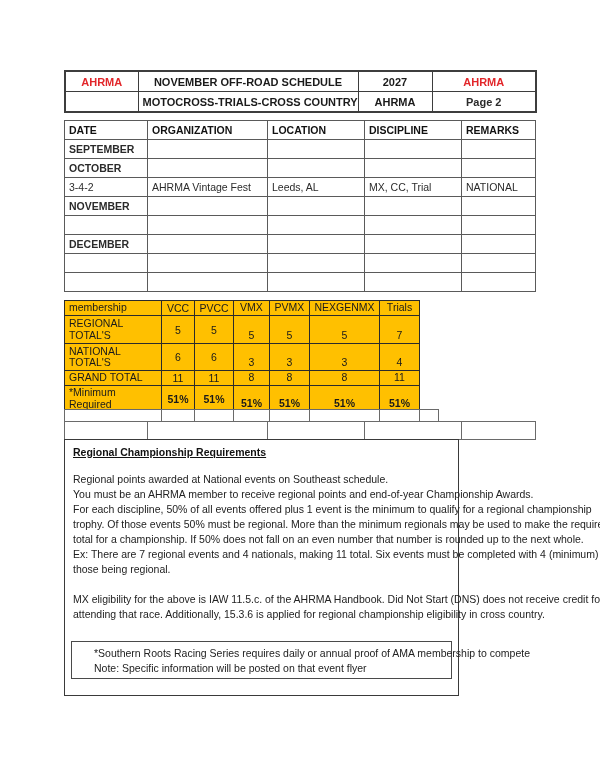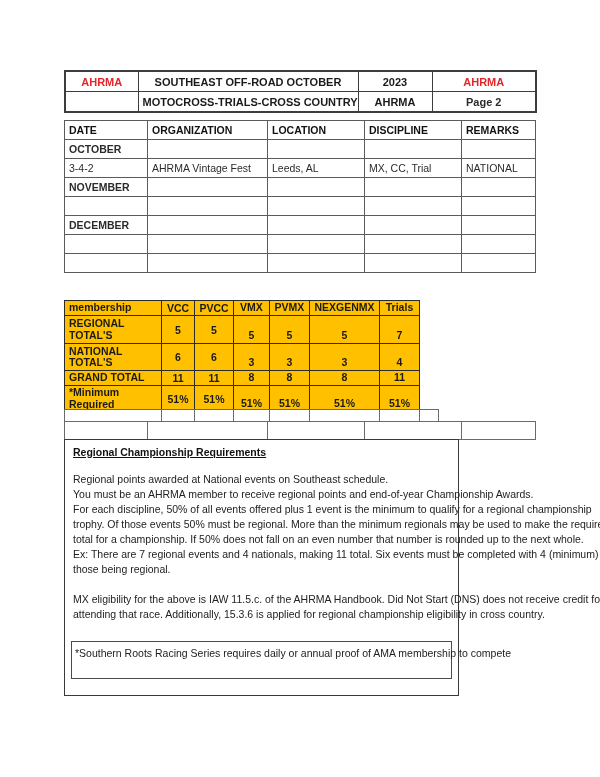--- a/index.html
+++ b/index.html
@@ -18,21 +18,21 @@
   .normal { font-weight:normal; color:#2b2b2b; }
 
   
   .sched-table { border:1.5px solid #4d4d4d; }
   .sched-table td { border:1px solid #5a5a5a; height:18px; text-align:left; color:#2b2b2b; }
   .sched-table .colhead { font-weight:bold; color:#111; font-size:10.5px; }
   .month { color:#1f5c99; font-weight:bold; font-size:10.5px; }
 
   
   .mem-table { border:1.5px solid #2b2b2b; background:#ffc000; }
-  .mem-table td { border:1px solid #2b2b2b; color:#1a1a1a;font-weight:bold; }
+  .mem-table td { border:1px solid #2b2b2b; color:#1a1a1a; }
   .mem-table .mlabel { text-align:left; white-space:normal; line-height:11.5px; padding:1px 4px; }
   .mem-table .num { text-align:center;margin-left:28px; }
   .mid { vertical-align:middle; }
   .low { vertical-align:bottom; padding-bottom:2px !important; }
   .h15 { height:15px; } .h28 { height:28px; } .h27 { height:27px; } .h24 { height:24px; }
   .pct { font-weight:bold; }
 
   
   .ghost-table { border:1px solid #6a6a6a; background:#fff; }
   .ghost-table td { border:1px solid #6a6a6a; }
@@ -44,41 +44,41 @@
     border:1.5px solid #3a3a3a; width:395px; height:257px; box-sizing:border-box;
     padding:6px 8px;
   }
   .req-heading {
     font-size:10.5px; font-weight:bold; text-decoration:underline;
     color:#111; margin-bottom:14px;
   }
   .req-line { font-size:10.5px; line-height:15px; min-height:15px; color:#222; white-space:nowrap; }
   .note-box {
     position:absolute; left:6px; right:6px; bottom:16px; height:38px;
-    border:1px solid #4a4a4a; padding:4px 3px; box-sizing:border-box;
+    border:1px solid #4a4a4a; padding:4px 22px; box-sizing:border-box;
   }
   .note-line { font-size:10.5px; line-height:15px; color:#222; white-space:nowrap; }
 </style>
 </head>
 <body>
 
 <div class="page">
 
   <table class="header-table abs" style="left:64px; top:70px; width:471px;">
     <colgroup>
         <col style="width:73px">
         <col style="width:220px">
         <col style="width:74px">
         <col style="width:104px">
       </colgroup>
     <tbody>
         <tr>
       <td class="red">AHRMA</td>
-      <td>SOUTHEAST OFF-ROAD OCTOBER</td>
-      <td>2023</td>
+      <td>NOVEMBER OFF-ROAD SCHEDULE</td>
+      <td>2027</td>
       <td class="red">AHRMA</td>
     </tr>
     <tr>
       <td></td>
       <td>MOTOCROSS-TRIALS-CROSS COUNTRY</td>
       <td>AHRMA</td>
       <td class="normal">Page 2</td>
     </tr>
   </tbody>
     </table>
@@ -91,20 +91,27 @@
         <col style="width:97px">
         <col style="width:74px">
       </colgroup>
     <tbody>
         <tr>
       <td class="colhead">DATE</td>
       <td class="colhead">ORGANIZATION</td>
       <td class="colhead">LOCATION</td>
       <td class="colhead">DISCIPLINE</td>
       <td class="colhead">REMARKS</td>
+    </tr>
+    <tr>
+      <td class="month">SEPTEMBER</td>
+      <td></td>
+      <td></td>
+      <td></td>
+      <td></td>
     </tr>
     <tr>
       <td class="month">OCTOBER</td>
       <td></td>
       <td></td>
       <td></td>
       <td></td>
     </tr>
     <tr>
       <td>3-4-2</td>
@@ -262,16 +269,17 @@
     <div class="req-line">trophy. Of those events 50% must be regional. More than the minimum regionals may be used to make the required</div>
     <div class="req-line">total for a championship. If 50% does not fall on an even number that number is rounded up to the next whole.</div>
     <div class="req-line">Ex: There are 7 regional events and 4 nationals, making 11 total. Six events must be completed with 4 (minimum) of</div>
     <div class="req-line">those being regional.</div>
     <div class="req-line"></div>
     <div class="req-line">MX eligibility for the above is IAW 11.5.c. of the AHRMA Handbook. Did Not Start (DNS) does not receive credit for</div>
     <div class="req-line">attending that race. Additionally, 15.3.6 is applied for regional championship eligibility in cross country.</div>
 
     <div class="note-box">
       <div class="note-line">*Southern Roots Racing Series requires daily or annual proof of AMA membership to compete</div>
+      <div class="note-line">Note: Specific information will be posted on that event flyer</div>
     </div>
   </div>
 
 </div>
 
 </body></html>

